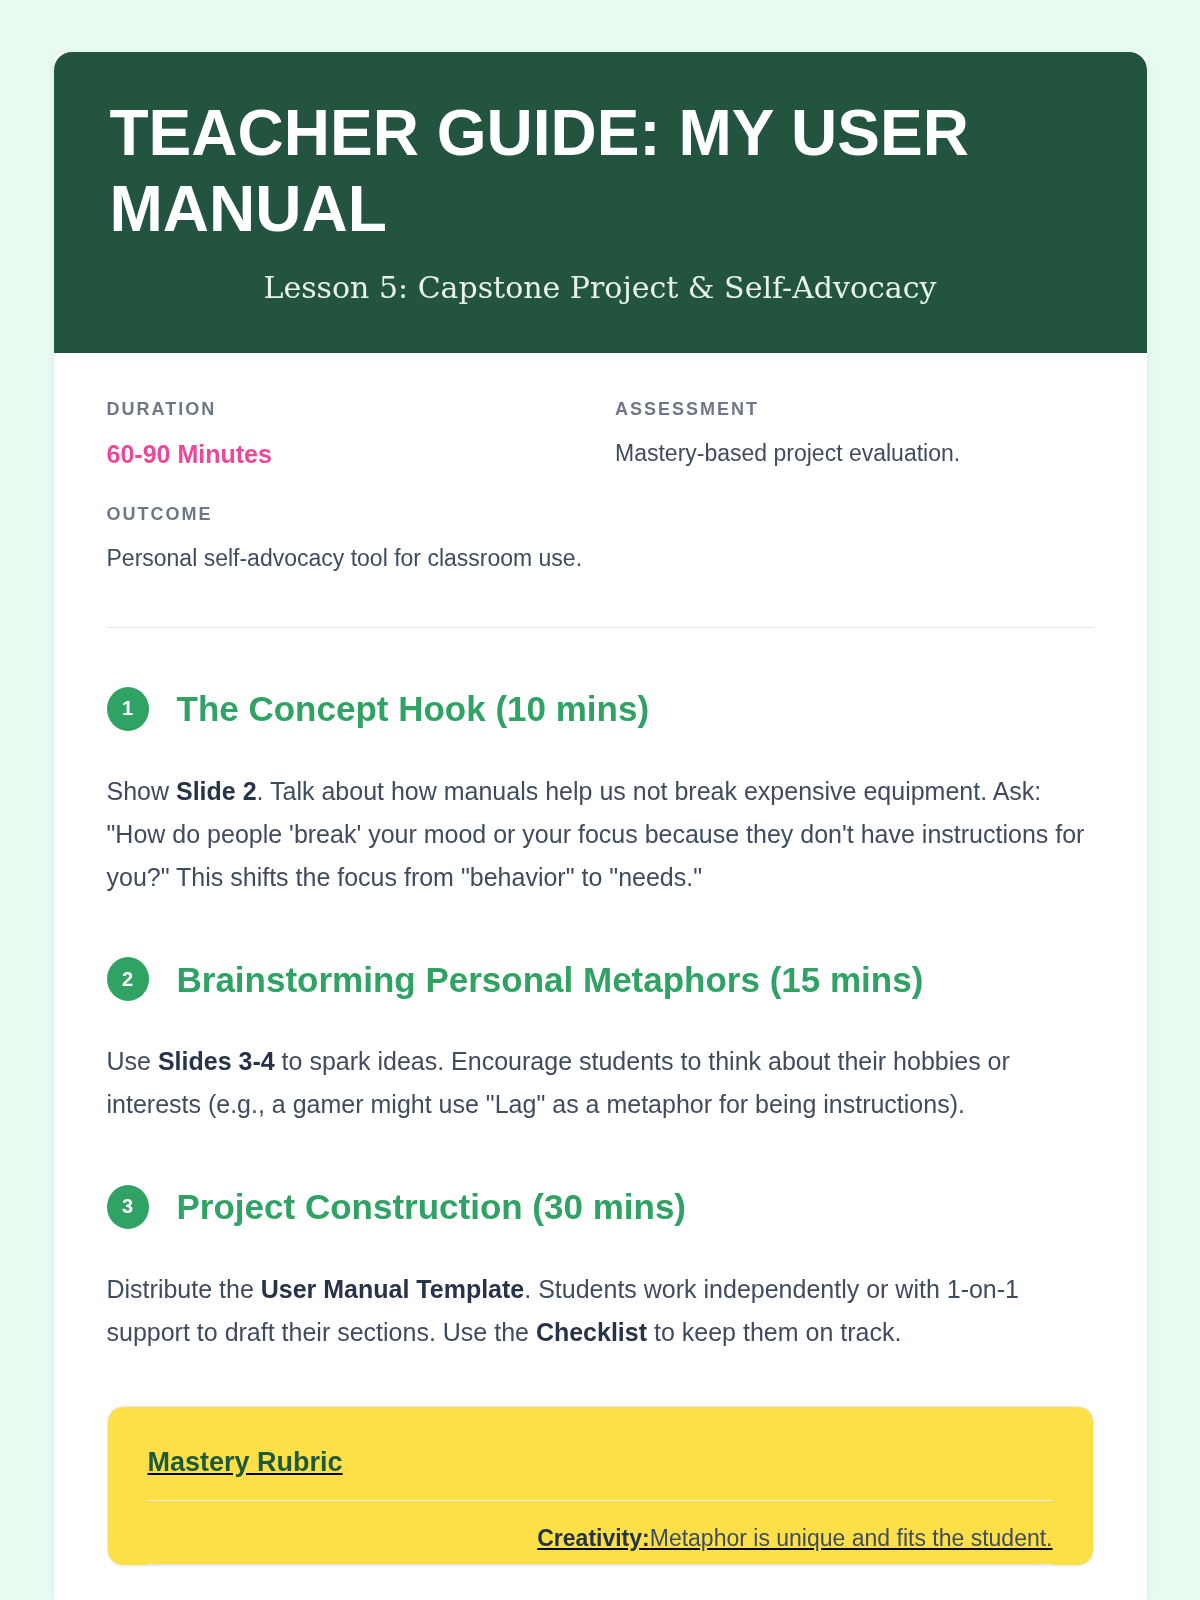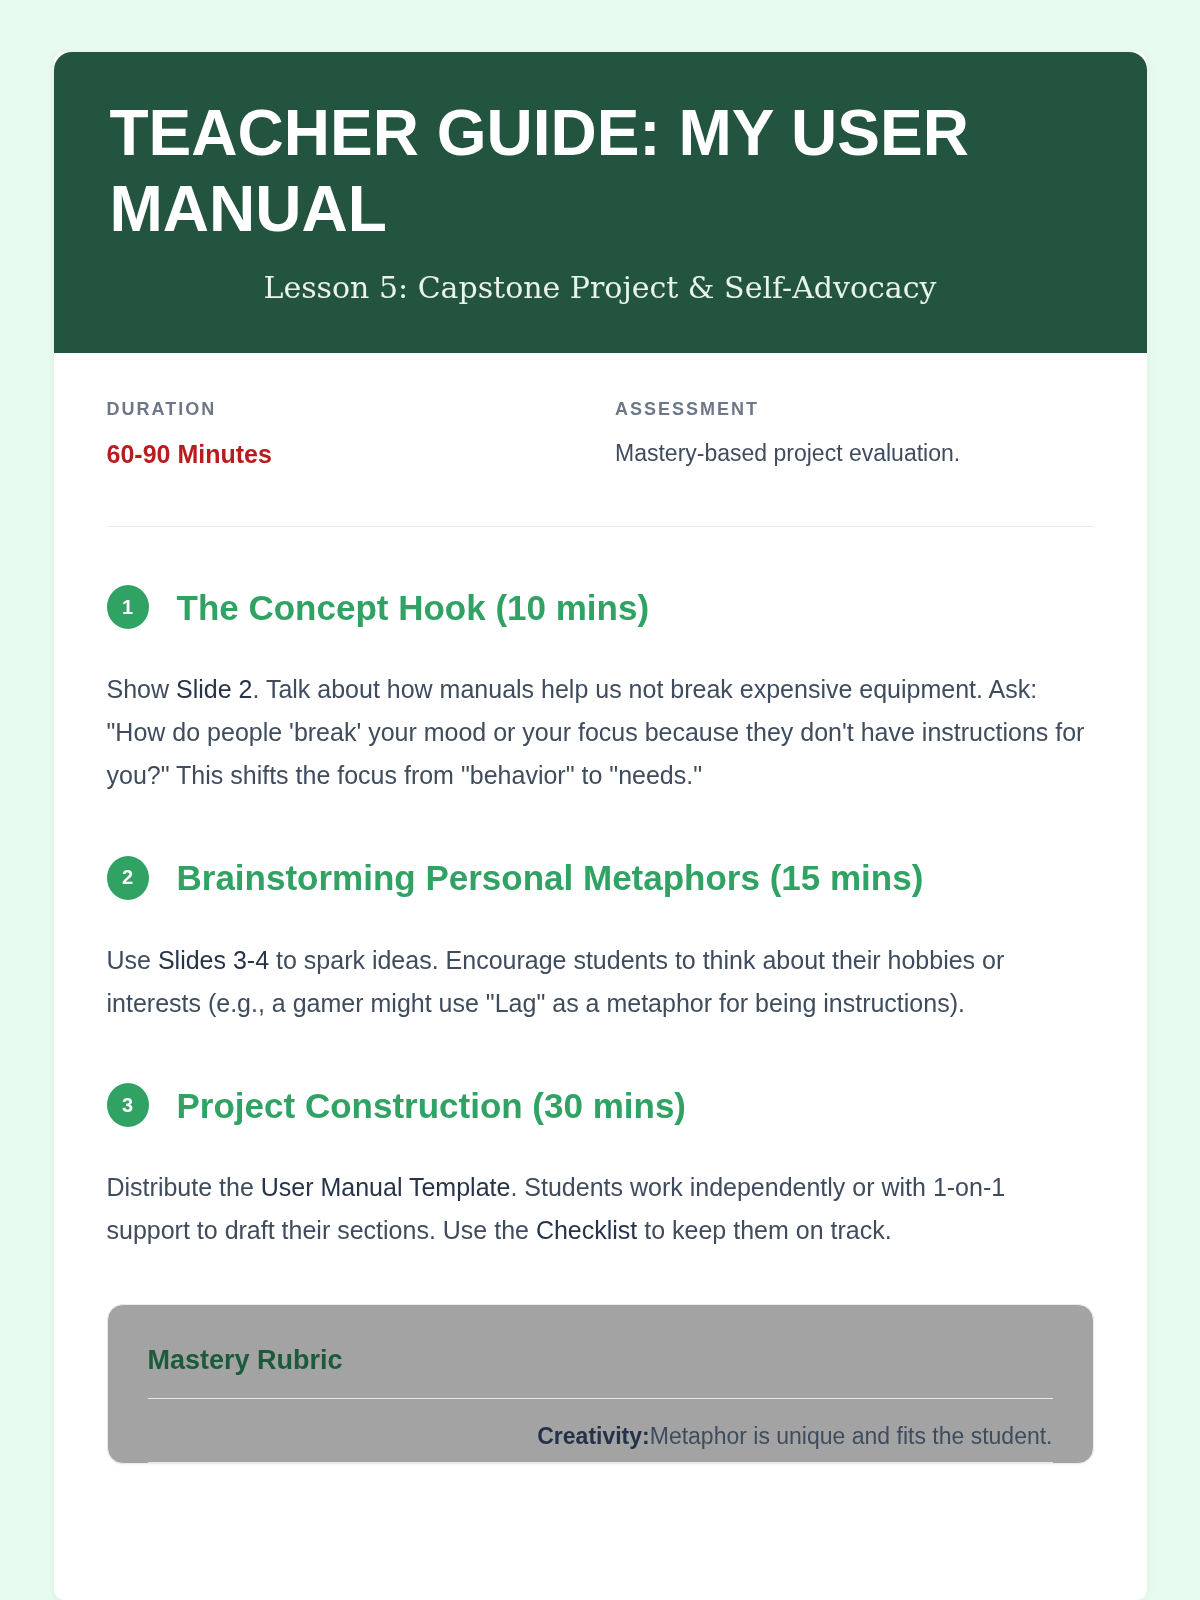--- a/index.html
+++ b/index.html
@@ -58,21 +58,21 @@
   }
   .meta-value{
     margin-top:16px;
     font-size:23px;
     line-height:1.5;
     color:var(--body-text);
   }
   .meta-value.emphasis{
     font-size:25px;
     font-weight:700;
-    color:#b91c1c;
+    color:#ec4899;
   }
   .rule{
     border:none;
     border-top:1px solid var(--divider);
     margin-top:52px;
   }
   .section-heading{
     margin-top:58px;
     display:flex;
     align-items:center;
@@ -92,28 +92,29 @@
     font-size:35px;
     font-weight:700;
     line-height:1.3;
   }
   .section-body{
     margin-top:38px;
     font-size:25px;
     line-height:43px;
     color:var(--body-text);
   }
-  .section-body strong{color:var(--strong-text);font-weight:400;}
+  .section-body strong{color:var(--strong-text);font-weight:700;}
   .rubric-card{
     margin-top:52px;
     border:1px solid #e9ebef;
     border-radius:16px;
-    background:#a3a3a3;
+    background:#fde047;
     box-shadow:0 1px 3px rgba(0,0,0,.03);
     padding:40px 40px 0;
+    text-decoration:underline;
   }
   .rubric-title{
     color:var(--rubric-heading);
     font-size:27px;
     font-weight:700;
   }
   .rubric-rule{
     border:none;
     border-top:1px solid var(--divider);
     margin-top:22px;
@@ -150,20 +151,24 @@
 
     <div class="meta-grid">
       <div class="meta-col">
         <div class="meta-label">DURATION</div>
         <div class="meta-value emphasis">60-90 Minutes</div>
       </div>
       <div class="meta-col">
         <div class="meta-label">ASSESSMENT</div>
         <div class="meta-value">Mastery-based project evaluation.</div>
       </div>
+      <div class="meta-col">
+        <div class="meta-label">OUTCOME</div>
+        <div class="meta-value">Personal self-advocacy tool for classroom use.</div>
+      </div>
     </div>
 
     <hr class="rule">
 
     <div class="section">
       <div class="section-heading">
         <div class="step-badge">1</div>
         <h2 class="section-title">The Concept Hook (10 mins)</h2>
       </div>
       <p class="section-body"><span>Show </span><strong>Slide 2</strong><span>. Talk about how manuals help us not break expensive equipment. Ask: "How do people 'break' your mood or your focus because they don't have instructions for you?" This shifts the focus from "behavior" to "needs."</span></p>

